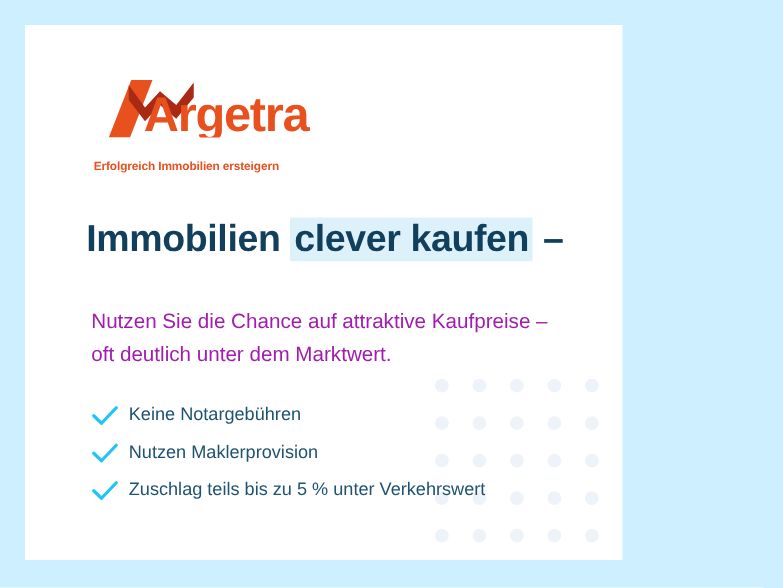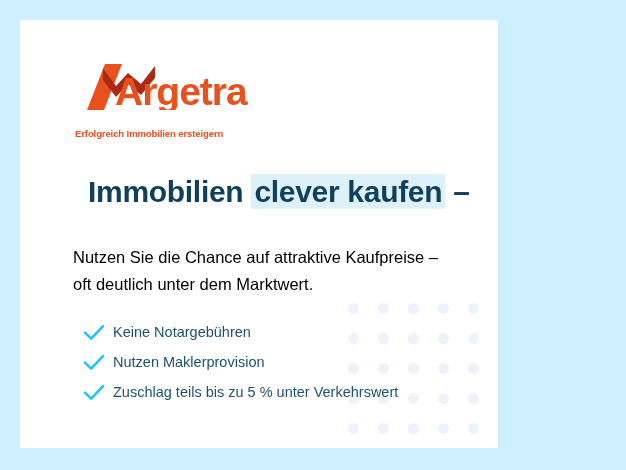--- a/index.html
+++ b/index.html
@@ -73,21 +73,21 @@
     left: 489px;
     top: 34px;
     width: 86px;
     height: 96px;
   }
   #badge svg { display: block; }
 
   
   #headline {
     position: absolute;
-    left: 68px;
+    left: 49px;
     top: 133px;
     width: 500px;
     font-size: 30px;
     font-weight: bold;
     line-height: 38px;
     color: #12405c;
     letter-spacing: -0.3px;
   }
   #headline .hl {
     background: #ddf1fb;
@@ -99,28 +99,28 @@
   #headline .line { display: block; white-space: nowrap; }
 
   
   #subhead {
     position: absolute;
     left: 53px;
     top: 224px;
     width: 490px;
     font-size: 16.5px;
     line-height: 27px;
-    color: #000000;
+    color: #a21caf;
   }
   #subhead .line { display: block; white-space: nowrap; }
 
   
   #checklist {
     position: absolute;
-    left: 63px;
+    left: 53px;
     top: 297px;
     width: 470px;
     text-align: right;
   }
   .check-item {
     display: flex;
     align-items: center;
     height: 30px;
   }
   .check-icon {

